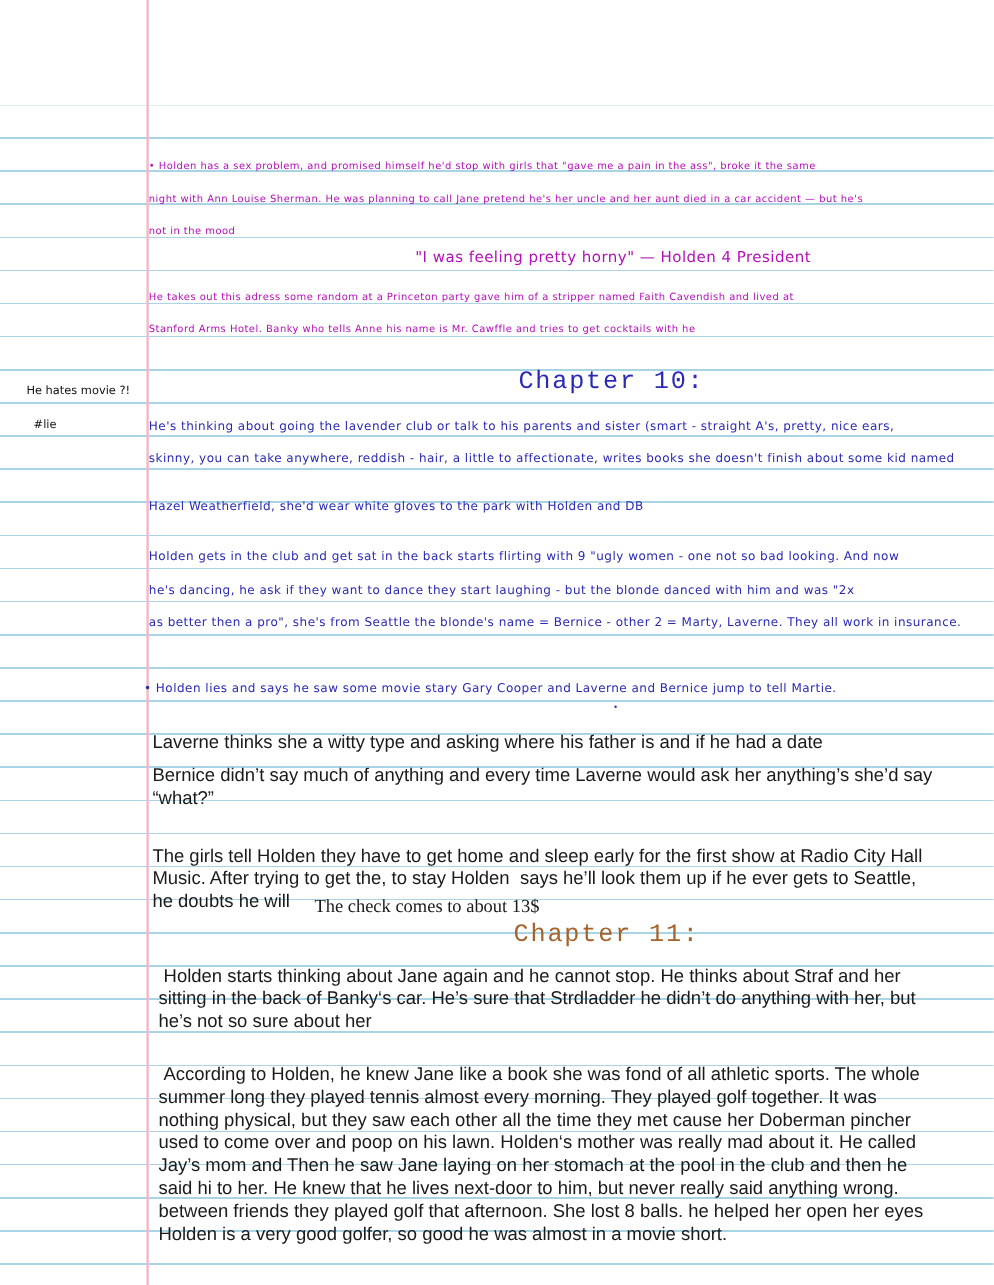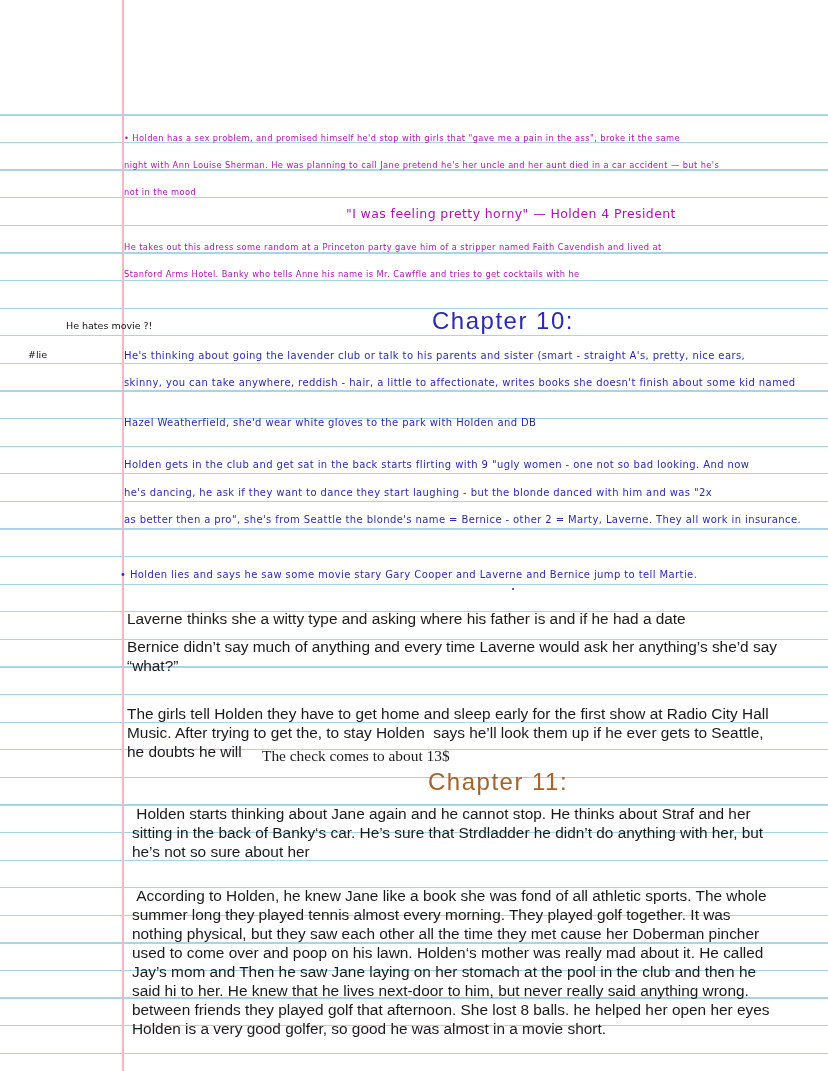--- a/index.html
+++ b/index.html
@@ -42,23 +42,23 @@
     .blue { color: #2a2ab4; }
     .brown { color: #a5622a; }
     .hw-small { font-size: 8.3px; }
     .hw-tiny { font-size: 10px; }
     .quote {
       font-size: 12.5px;
       font-family: "DejaVu Sans", sans-serif;
     }
     .chapter {
       position: absolute;
-      font-family: Liberation Sans, sans-serif;
+      font-family: Liberation Mono, monospace;
       font-weight: 200;
-      font-size: 24px;
+      font-size: 21px;
       letter-spacing: 1.5px;
     }
     .side-note {
       position: absolute;
       font-family: "DejaVu Sans", sans-serif;
       font-size: 9.5px;
       color: #111111;
     }
     .typed {
       position: absolute;
@@ -74,21 +74,21 @@
       height: 2px;
       background: #2a2ab4;
       border-radius: 50%;
     }
   </style>
 </head>
 <body>
 
 <div class="margin-line"></div>
 
-<div class="side-note" style="left:22px; top:320px;margin-left:44px;">He hates movie ?!</div>
+<div class="side-note" style="left:22px; top:320px;">He hates movie ?!</div>
 <div class="side-note" style="left:28px; top:349px;">#lie</div>
 
 <div class="hw purple hw-small" style="left:124px; top:133px;">• Holden has a sex problem, and promised himself he'd stop with girls that "gave me a pain in the ass", broke it the same</div>
 <div class="hw purple hw-small" style="left:124px; top:160px;">night with Ann Louise Sherman. He was planning to call Jane pretend he's her uncle and her aunt died in a car accident — but he's</div>
 <div class="hw purple hw-small" style="left:124px; top:187px;">not in the mood</div>
 
 <div class="hw purple quote" style="left:346px; top:206px;">"I was feeling pretty horny" — Holden 4 President</div>
 
 <div class="hw purple hw-small" style="left:124px; top:242px;">He takes out this adress some random at a Princeton party gave him of a stripper named Faith Cavendish and lived at</div>
 <div class="hw purple hw-small" style="left:124px; top:269px;">Stanford Arms Hotel. Banky who tells Anne his name is Mr. Cawffle and tries to get cocktails with he</div>

